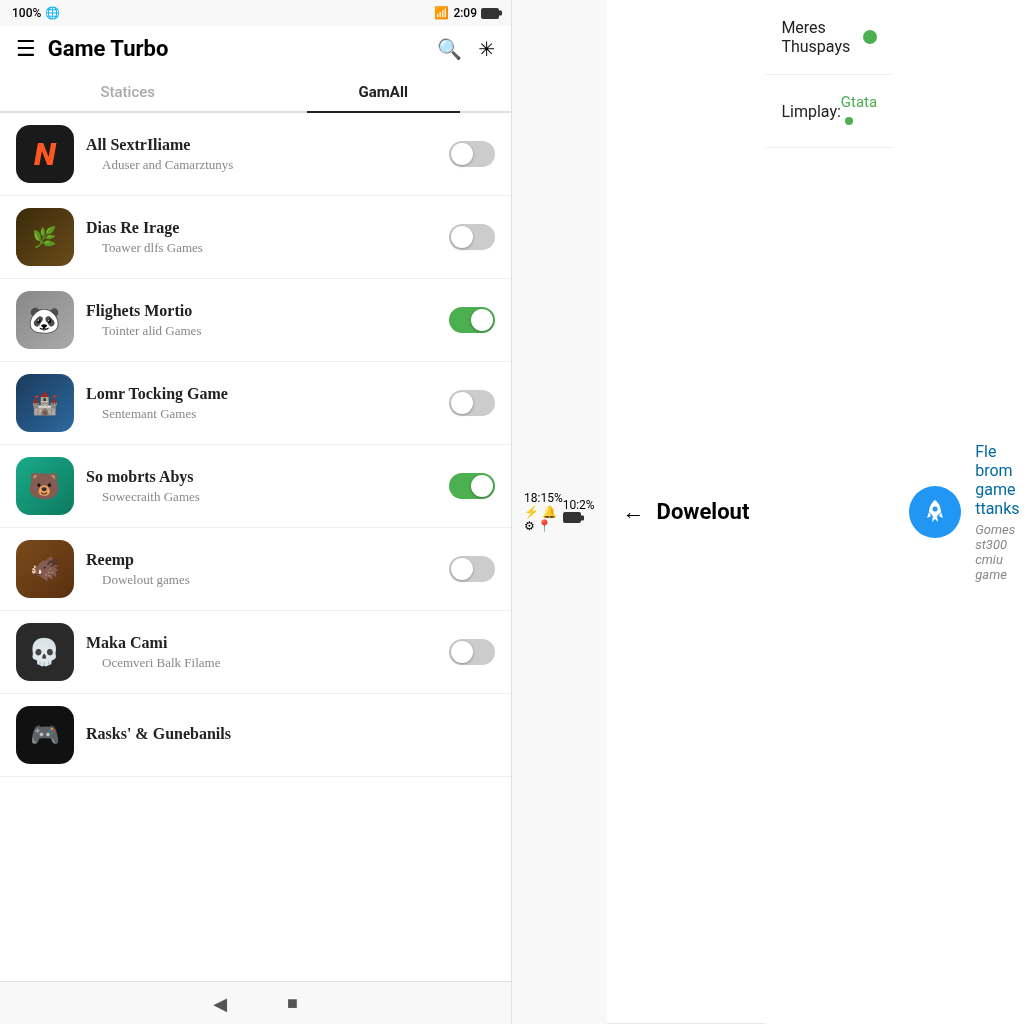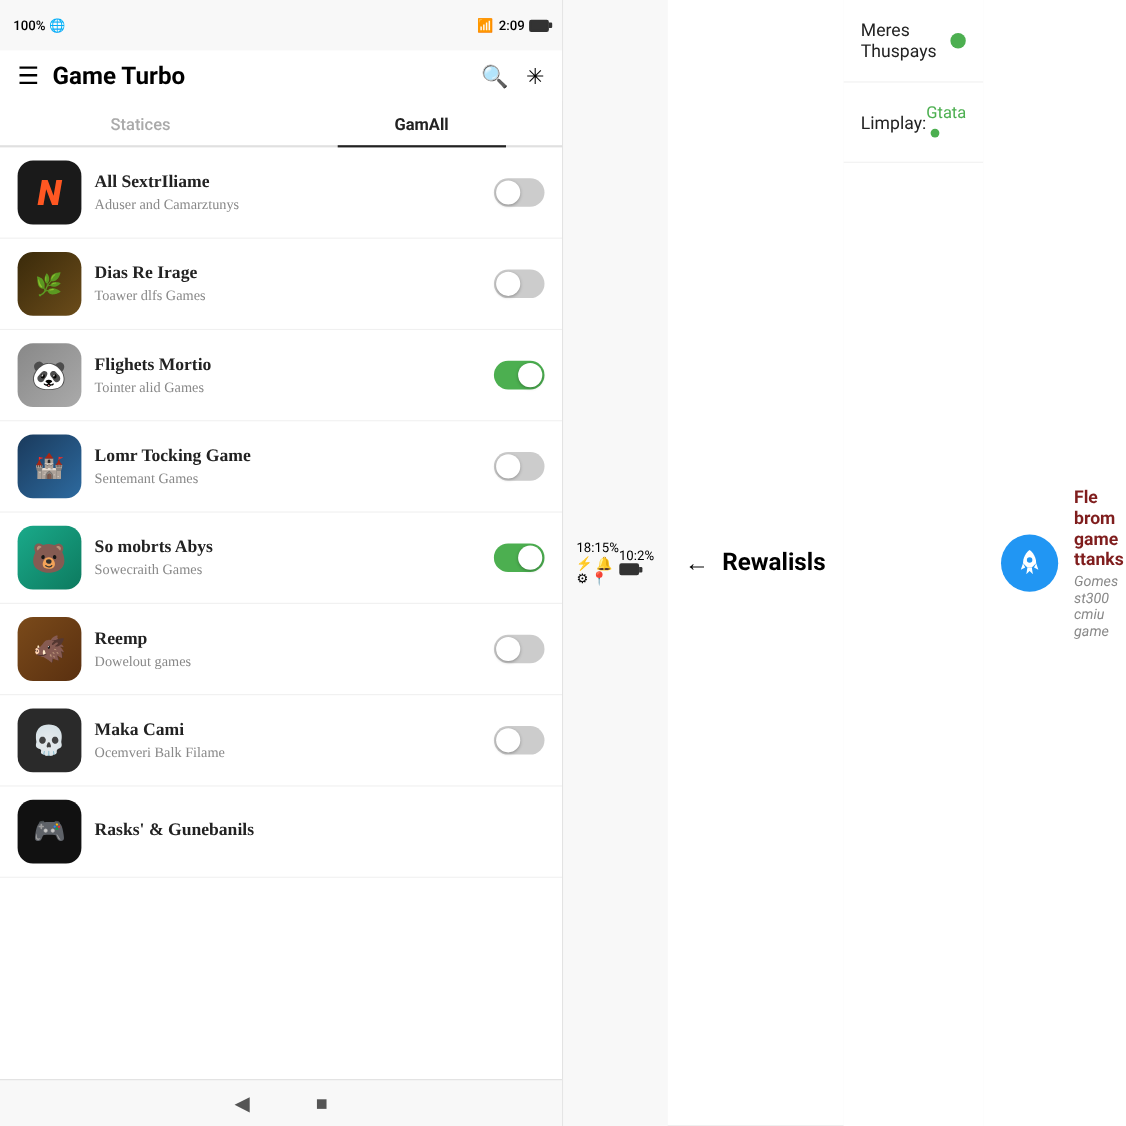--- a/index.html
+++ b/index.html
@@ -20,21 +20,21 @@
       display: flex;
       flex-direction: column;
       border-right: 1px solid #e0e0e0;
     }
 
     
     .status-bar-left {
       display: flex;
       align-items: center;
       justify-content: space-between;
-      padding: 16px 12px;
+      padding: 6px 12px;
       font-size: 12px;
       font-weight: 500;
       background: #f8f8f8;
     }
     .status-left-info { display: flex; align-items: center; gap: 4px; }
     .status-right-info { display: flex; align-items: center; gap: 4px; }
 
     
     .top-bar {
       display: flex;
@@ -121,20 +121,21 @@
     }
     .game-name {
       font-size: 16px;
       font-weight: 600;
       color: #222;
       margin-bottom: 3px;
     }
     .game-dev {
       font-size: 13px;
       color: #888;
+      margin-left: 16px;
     }
     
     .toggle {
       width: 46px;
       height: 26px;
       border-radius: 13px;
       background: #ccc;
       position: relative;
       flex-shrink: 0;
     }
@@ -269,22 +270,22 @@
       background: #2196f3;
       display: flex;
       align-items: center;
       justify-content: center;
       flex-shrink: 0;
     }
     .rocket-svg { width: 28px; height: 28px; }
     .reward-info { flex: 1; }
     .reward-title {
       font-size: 16px;
-      font-weight: 700;
-      color: #7f1d1d;
+      font-weight: 400;
+      color: #0369a1;
       margin-bottom: 4px;
     }
     .reward-subtitle {
       font-size: 13px;
       color: #888;
       font-style: italic;
     }
     .chevron-down {
       font-size: 20px;
       color: #2196f3;
@@ -466,21 +467,21 @@
       <span> ⚡ 🔔 ⚙ 📍</span>
     </div>
     <div>
       <span>10:2%</span>
       <span class="battery-icon"></span>
     </div>
   </div>
 
   <div class="right-top-bar">
     <span class="back-icon">←</span>
-    <span class="right-title">Rewalisls</span>
+    <span class="right-title">Dowelout</span>
   </div>
 
   <div class="settings-list">
 
     <div class="setting-row">
       <span class="setting-label">Meres Thuspays</span>
       <div class="dot-green"></div>
     </div>
 
 

